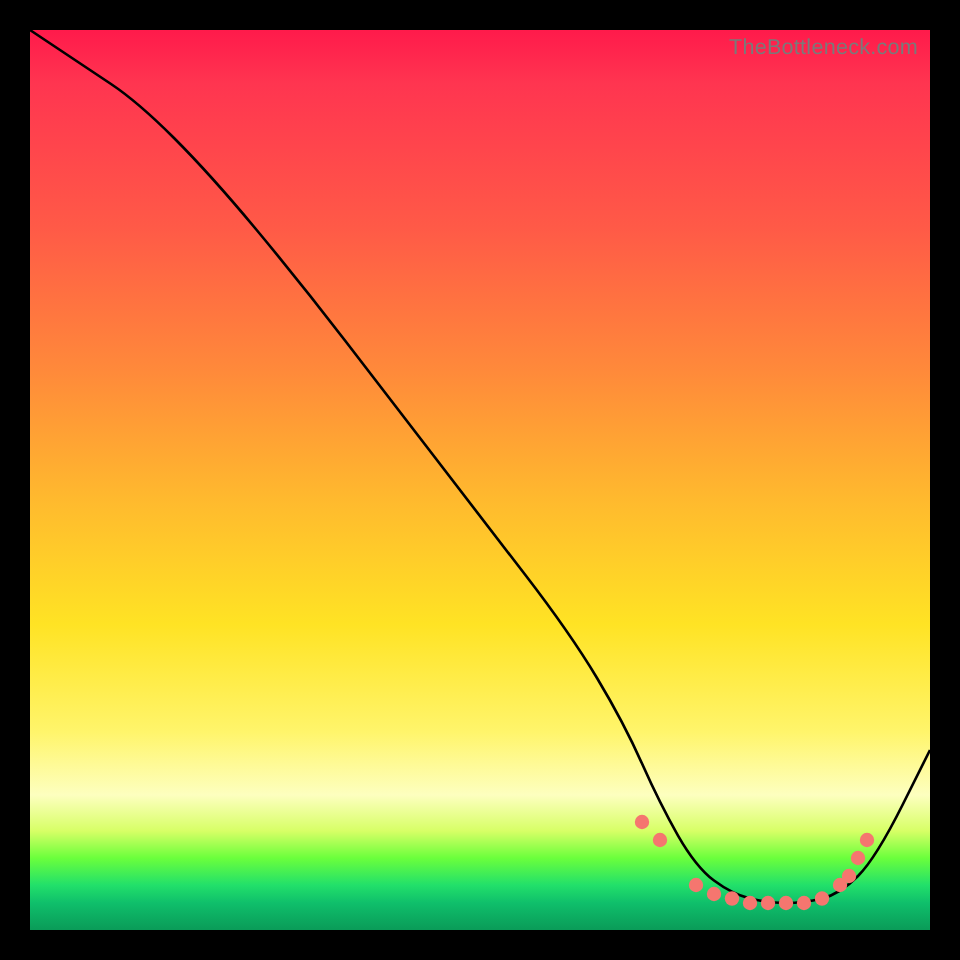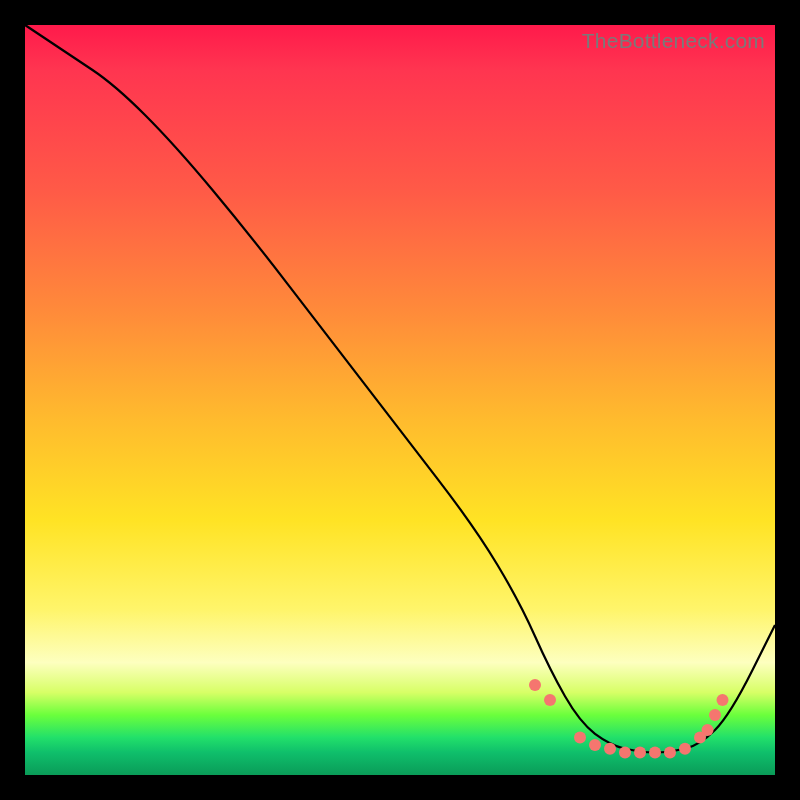--- a/index.html
+++ b/index.html
@@ -39,21 +39,21 @@
       #22e06a 95%,
       #0fbf6b 97%,
       #0a9b58 100%
     );
   }
   .watermark {
     position: absolute;
     top: 4px;
     right: 10px;
     color: #7a7a7a;
-    font-size: 21px;
+    font-size: 18px;
     font-weight: 500;
     letter-spacing: 0.2px;
     user-select: none;
   }
   svg.curve {
     position: absolute;
     left: 0;
     top: 0;
     width: 750px;
     height: 750px;

